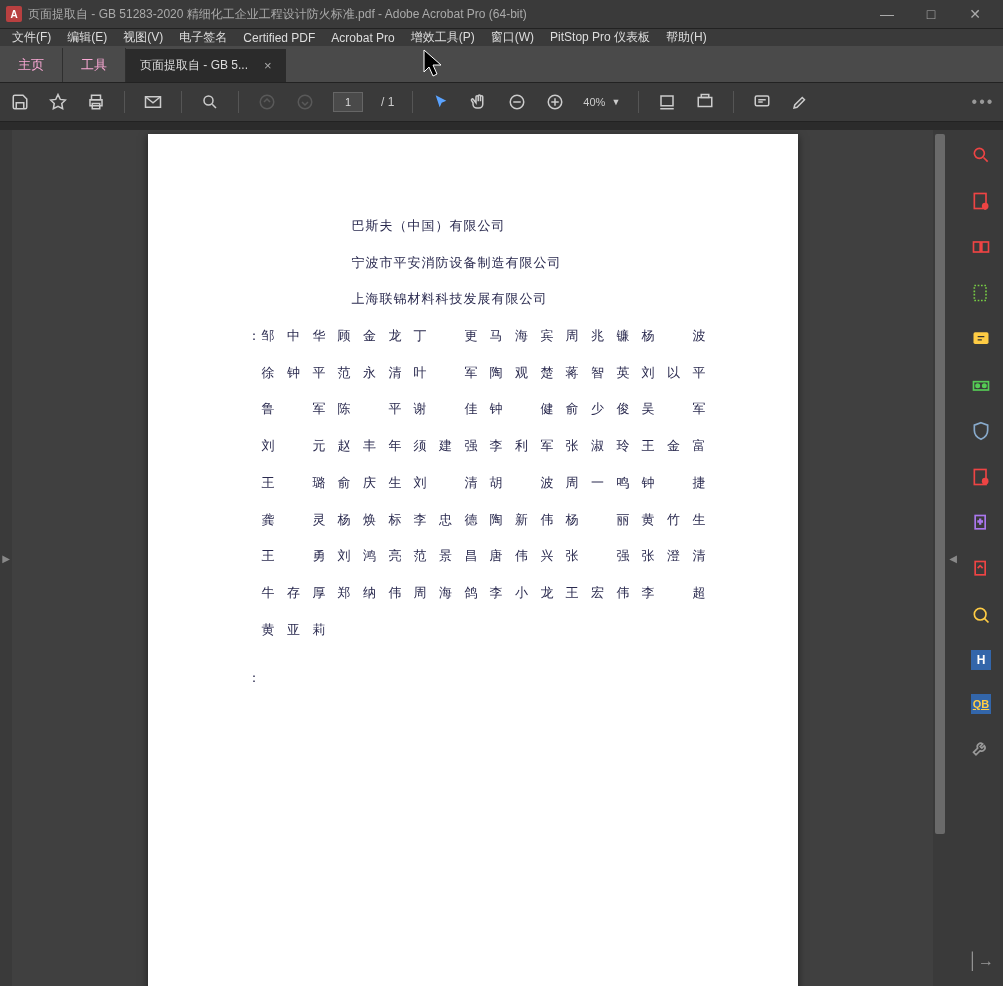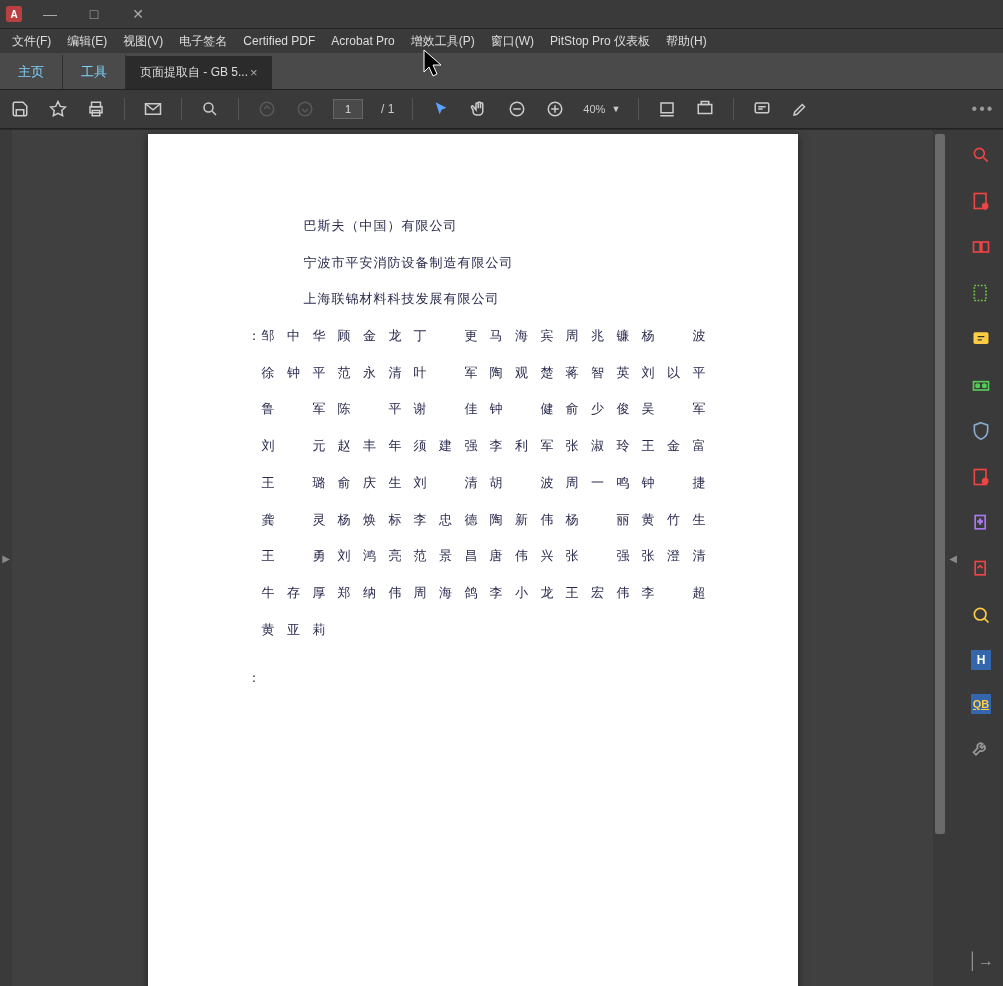--- a/index.html
+++ b/index.html
@@ -2,25 +2,25 @@
 <html><head>
 <meta charset="utf-8">
 <style>
 * { margin:0; padding:0; box-sizing:border-box; font-family:"Microsoft YaHei",Arial,sans-serif; }
 body { width:1003px; height:986px; background:#2b2b2b; overflow:hidden; position:relative; }
 .titlebar { height:28px; background:#3a3a3a; display:flex; align-items:center; padding:0 6px; color:#aaa; font-size:12px; }
 .titlebar .icon-box { width:16px; height:16px; background:#b84040; border-radius:2px; margin-right:6px; display:flex; align-items:center; justify-content:center; color:#fff; font-size:10px; font-weight:bold;}
 .titlebar .title-text { flex:1; white-space:nowrap; overflow:hidden; }
 .win-controls { display:flex; }
 .win-btn { width:44px; height:28px; display:flex; align-items:center; justify-content:center; color:#aaa; font-size:14px; }
-.menubar { height:25px; background:#3a3a3a; display:flex; align-items:center; padding:0 4px; border-top:1px solid #222; }
+.menubar { height:18px; background:#3a3a3a; display:flex; align-items:center; padding:0 4px; border-top:1px solid #222; }
 .menuitem { color:#ddd; font-size:12px; padding:4px 8px; cursor:default; }
 .tabbar { height:36px; background:#4a4a4a; display:flex; align-items:flex-end; }
-.apptab { padding:8px 18px; color:#7dd3fc; font-size:13px; background:#4a4a4a; border-right:1px solid #2f2f2f;}
-.doctab { padding:8px 14px; color:#ddd; font-size:12px; background:#2b2b2b; display:flex; align-items:center; gap:2px;}
+.apptab { padding:8px 18px; color:#f9a8d4; font-size:13px; background:#4a4a4a; border-right:1px solid #2f2f2f;}
+.doctab { padding:8px 14px; color:#ddd; font-size:12px; background:#2b2b2b; display:flex; align-items:center; gap:16px;}
 .doctab .close { color:#aaa; font-size:13px;}
 .toolbar { height:40px; background:#3a3a3a; display:flex; align-items:center; padding:0 10px; gap:18px; border-top:1px solid #222; border-bottom:1px solid #222;}
 .tool-icon { width:20px; height:20px; display:flex; align-items:center; justify-content:center; color:#ccc; }
 .tool-sep { width:1px; height:22px; background:#555; }
 .page-input { width:30px; height:20px; background:#4a4a4a; border:1px solid #666; color:#ddd; text-align:center; font-size:11px;}
 .page-total { color:#ccc; font-size:12px;}
 .zoom-disp { color:#ccc; font-size:11px; display:flex; align-items:center; gap:6px;}
 .main { position:absolute; top:130px; bottom:0; left:0; right:0; display:flex;}
 .left-handle { width:12px; background:#3a3a3a; display:flex; align-items:center; justify-content:center; color:#888; font-size:10px;}
 .doc-area { flex:1; background:#404040; overflow:hidden; position:relative; display:flex; justify-content:center; padding-top:4px;}
@@ -28,31 +28,32 @@
 .scroll-v { width:14px; background:#3a3a3a; position:relative;}
 .scroll-thumb { position:absolute; top:4px; left:2px; right:2px; height:700px; background:#6a6a6a; border-radius:2px;}
 .right-handle { width:12px; background:#3a3a3a; display:flex; align-items:center; justify-content:center; color:#888; font-size:10px;}
 .right-panel { width:44px; background:#3a3a3a; display:flex; flex-direction:column; align-items:center; padding-top:14px; gap:24px;}
 .rp-icon { width:22px; height:22px; display:flex; align-items:center; justify-content:center; font-size:16px;}
 .doc-line { display:flex; margin-bottom:12px; line-height:1.9;}
 .doc-label { width:90px; text-align:right; letter-spacing:4px; padding-right:6px;}
 .doc-colon { width:14px;}
 .doc-names { flex:1; display:flex; flex-wrap:wrap; }
 .name-cell { width:64px; text-align-last:justify; text-align:justify; margin-right:12px; margin-bottom:12px; white-space:nowrap;}
-.org-line { margin-left:56px; margin-bottom:12px; line-height:1.9; letter-spacing:1px;}
+.org-line { margin-left:104px; margin-bottom:12px; line-height:1.9; letter-spacing:1px;}
 svg { display:block; }
 .cursor { position:absolute; top:48px; left:422px; pointer-events:none; z-index:999;}
 </style>
 </head>
 <body>
 
 <div class="titlebar">
   <div class="icon-box">
       <span>A</span>
     </div>
+  <div class="title-text">页面提取自 - GB 51283-2020 精细化工企业工程设计防火标准.pdf - Adobe Acrobat Pro (64-bit)</div>
   <div class="win-controls">
     <div class="win-btn">—</div>
     <div class="win-btn">□</div>
     <div class="win-btn">✕</div>
   </div>
 </div>
 
 <div class="menubar" id="menubar">
     <div class="menuitem">文件(F)</div>
     <div class="menuitem">编辑(E)</div>

